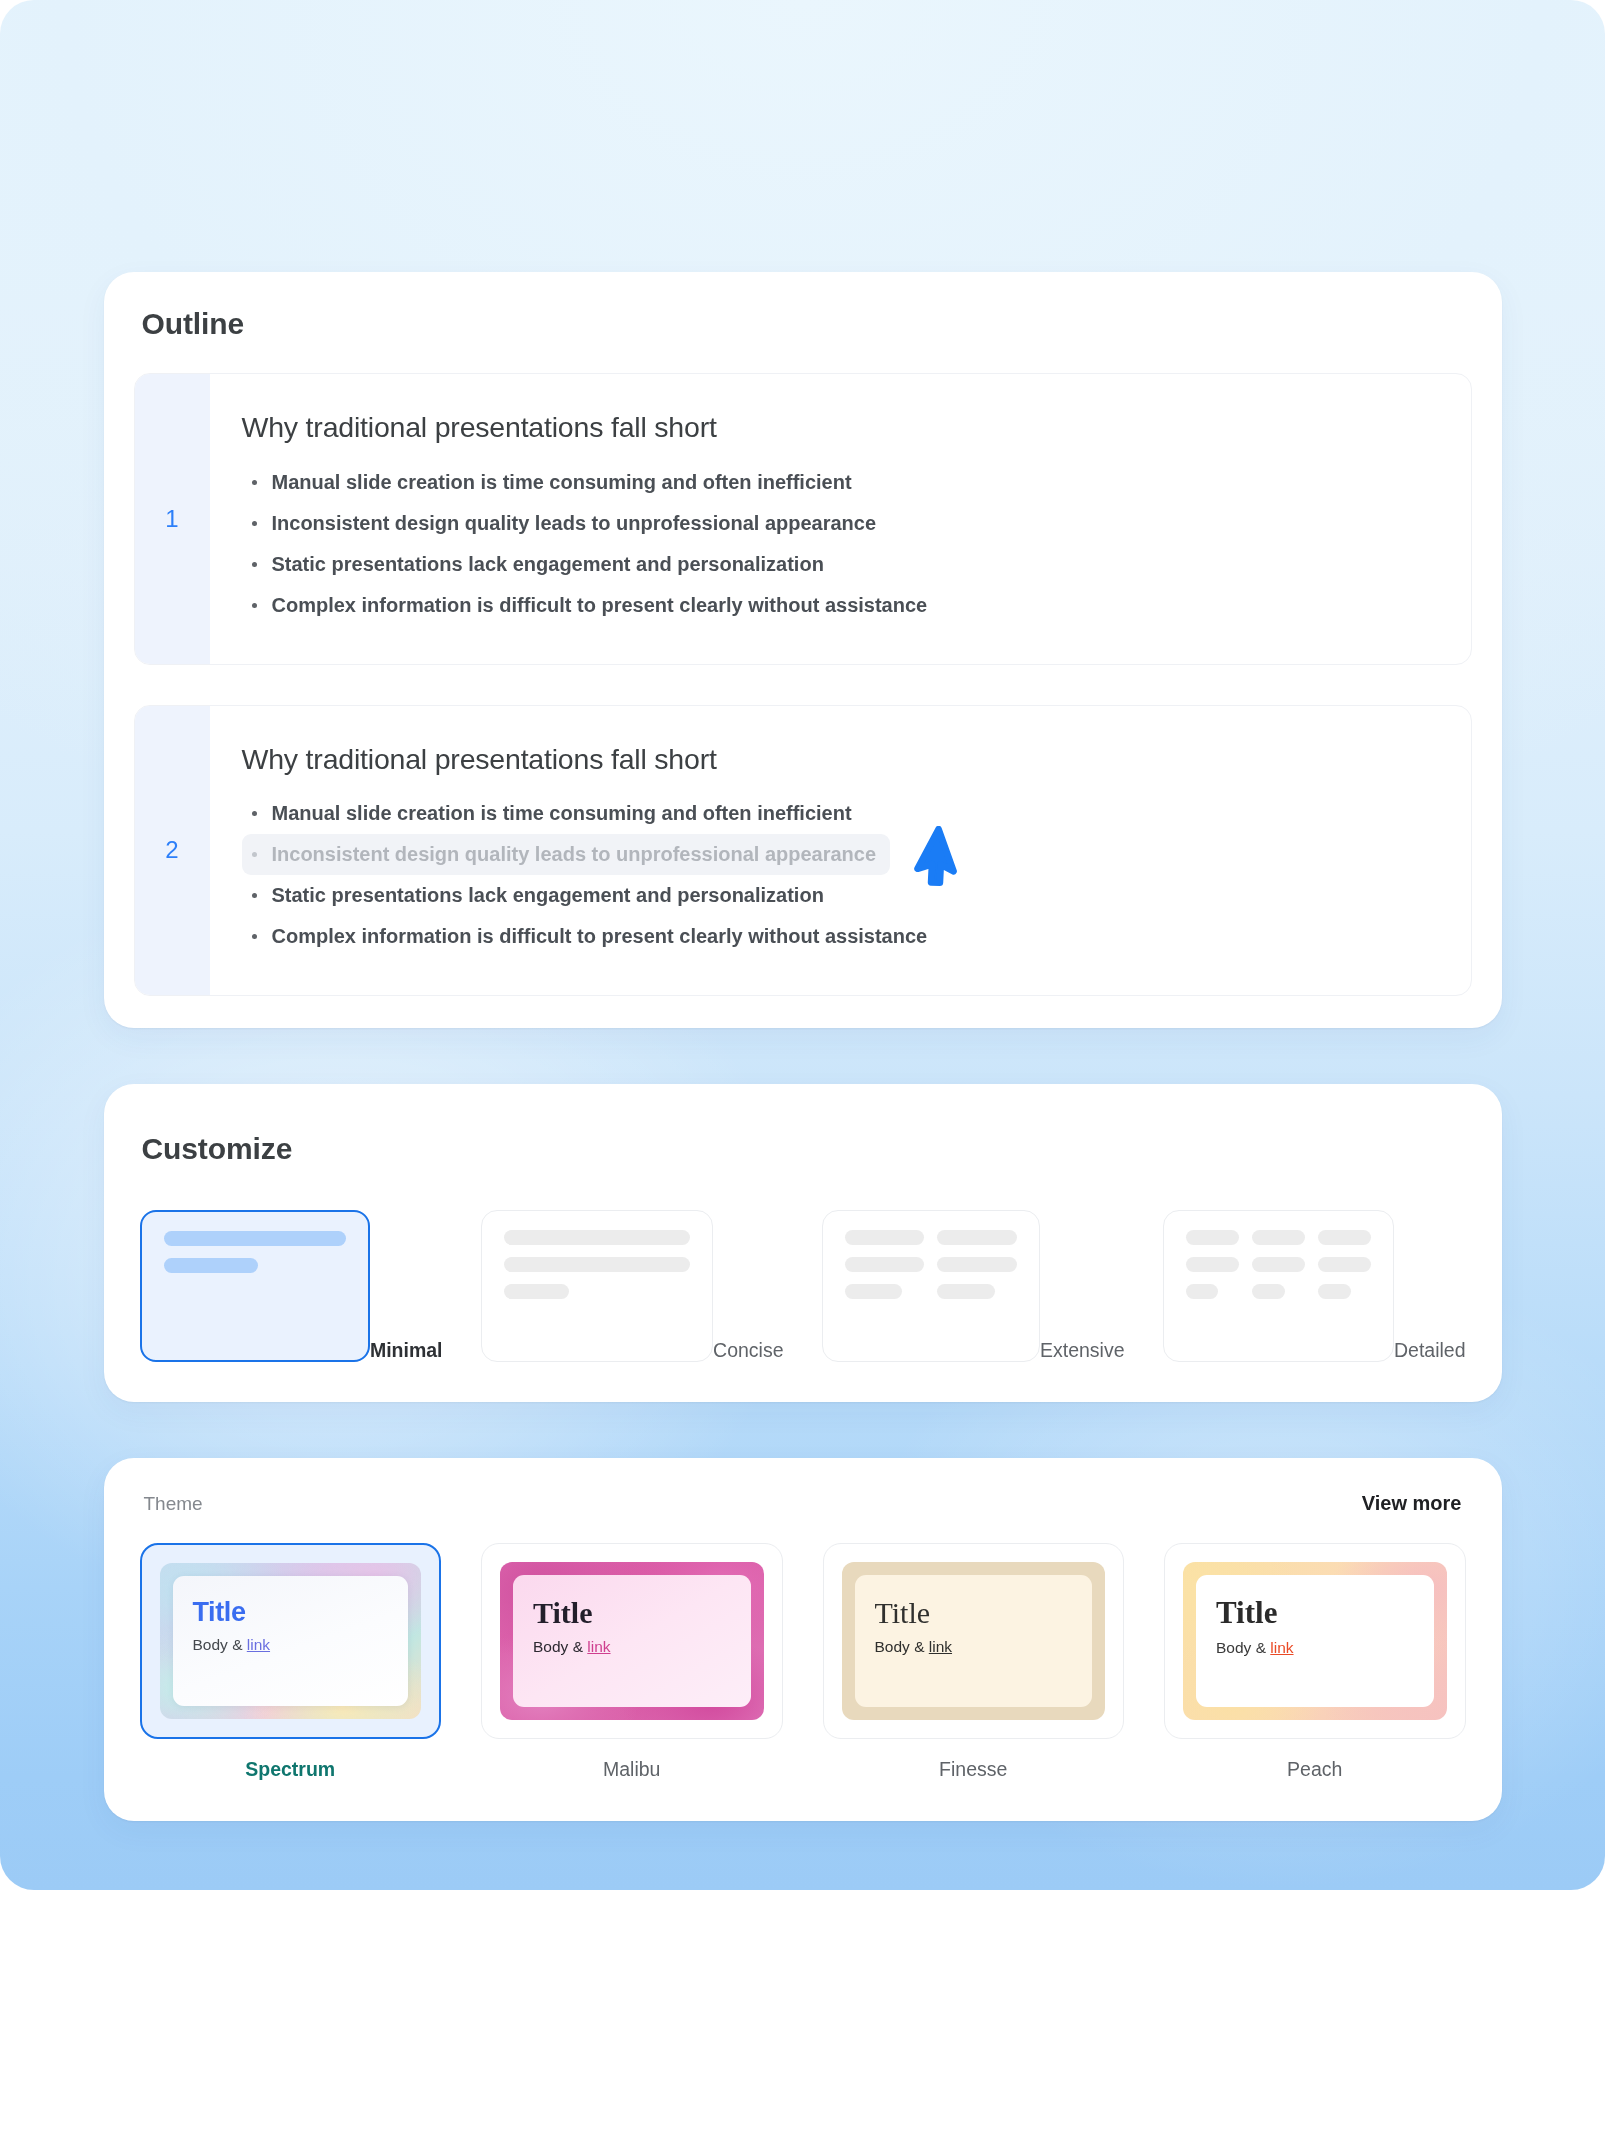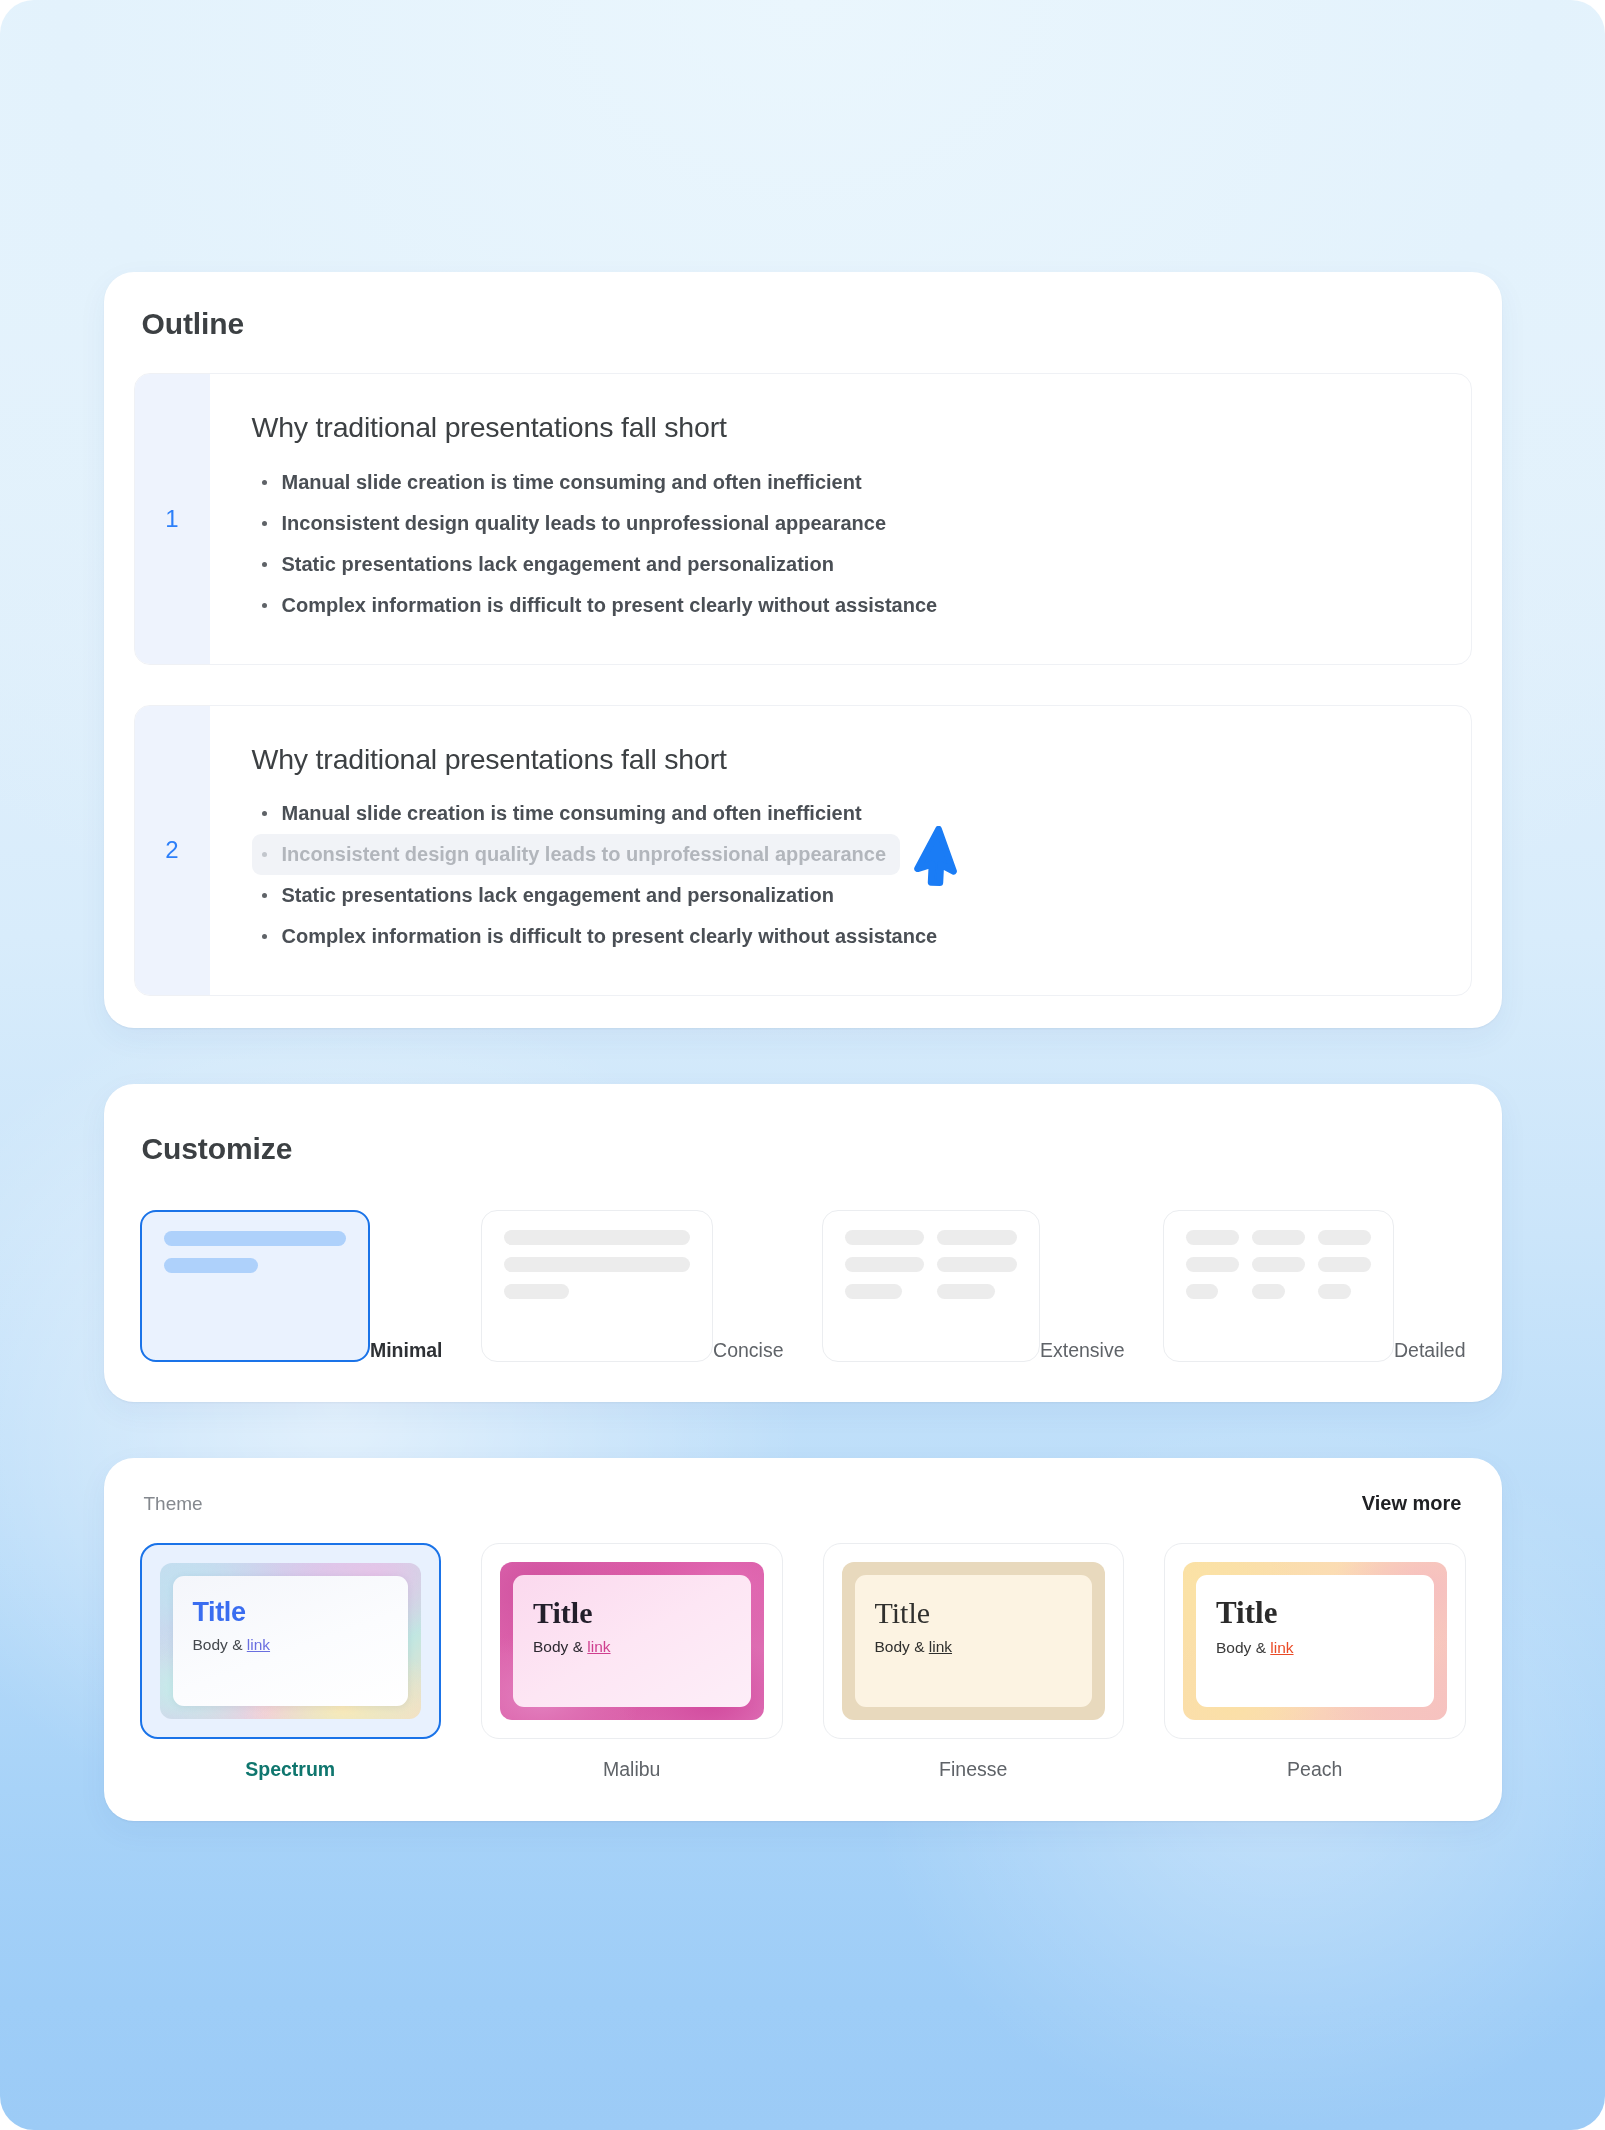--- a/index.html
+++ b/index.html
@@ -12,21 +12,21 @@
   body {
     font-family: "Liberation Sans", sans-serif;
     background: #ffffff;
     overflow: hidden;
   }
 
   
   #app {
     position: relative;
     width: 1605px;
-    height: 2130px;
+    height: 1890px;
     border-radius: 34px;
     overflow: hidden;
     background:
       radial-gradient(115% 70% at 50% 0%, #eaf6fd 0%, #e3f2fc 40%, rgba(227,242,252,0) 70%),
       linear-gradient(180deg,
         #e8f5fd 0%,
         #e4f2fc 16%,
         #dfeffb 30%,
         #d8ecfb 44%,
         #cbe5fa 58%,
@@ -107,21 +107,21 @@
     display: flex;
     align-items: center;
     justify-content: center;
     font-size: 24px;
     color: #2d7ff9;
     font-weight: 400;
   }
 
   .outline-body {
     flex: 1 1 auto;
-    padding: 36px 40px 38px 42px;
+    padding: 36px 40px 38px 32px;
   }
 
   .slide-title {
     font-size: 28.5px;
     color: #3c4043;
     letter-spacing: -0.2px;
     line-height: 1.25;
     margin-bottom: 16px;
   }
 

